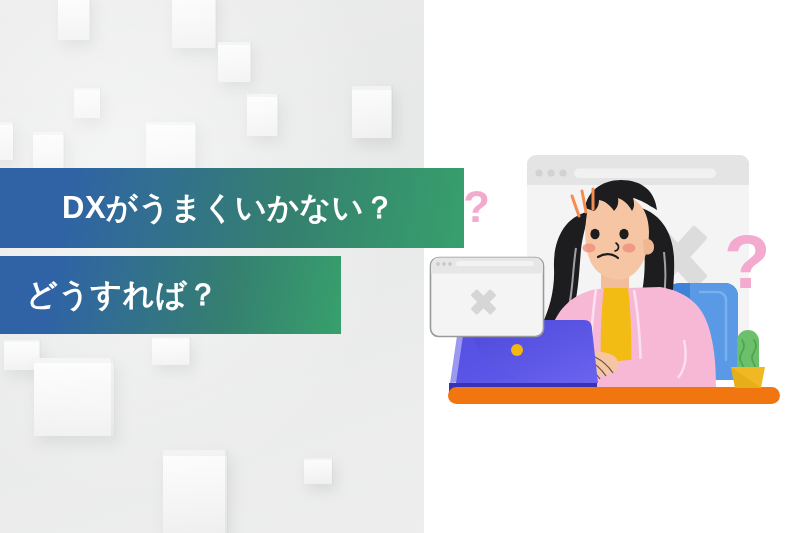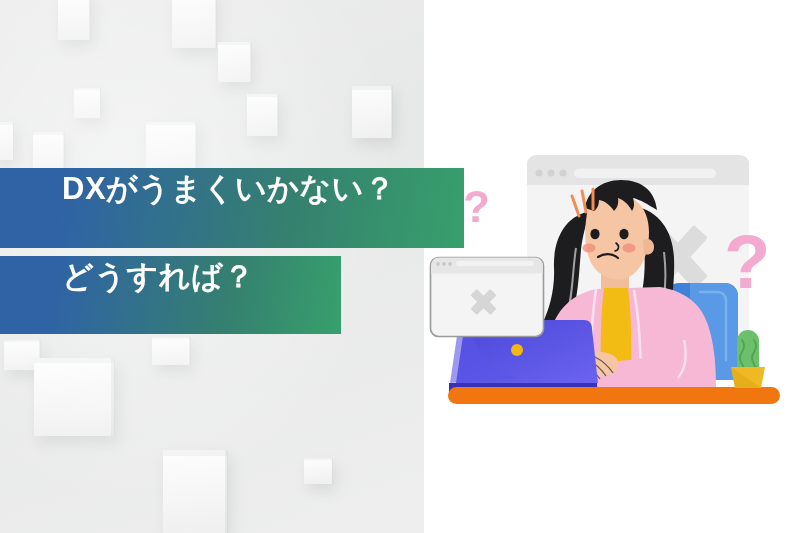--- a/index.html
+++ b/index.html
@@ -53,35 +53,35 @@
     position: absolute;
     left: 424px; top: 0;
     width: 376px; height: 533px;
     background: #ffffff;
   }
 
   
   .bar {
     position: absolute;
     display: flex;
-    align-items: flex-start;
+    align-items: center;
     box-sizing: border-box;
   }
   .bar1 {
     left: 0; top: 168px;
     width: 464px; height: 80px;
     background: linear-gradient(100deg, #2f63a6 0%, #2f63a6 14%, #35806f 62%, #37a06c 100%);
     padding-left: 62px;
     z-index: 6;
   }
   .bar2 {
     left: 0; top: 256px;
     width: 341px; height: 78px;
     background: linear-gradient(100deg, #2f63a6 0%, #2f63a6 16%, #357f70 66%, #37a06c 100%);
-    padding-left: 62px;
+    padding-left: 26px;
     z-index: 6;
   }
   .bar-text {
     color: #ffffff;
     font-weight: bold;
     font-size: 31px;
     letter-spacing: 0.5px;
     white-space: nowrap;
   }
   .subtitle {

